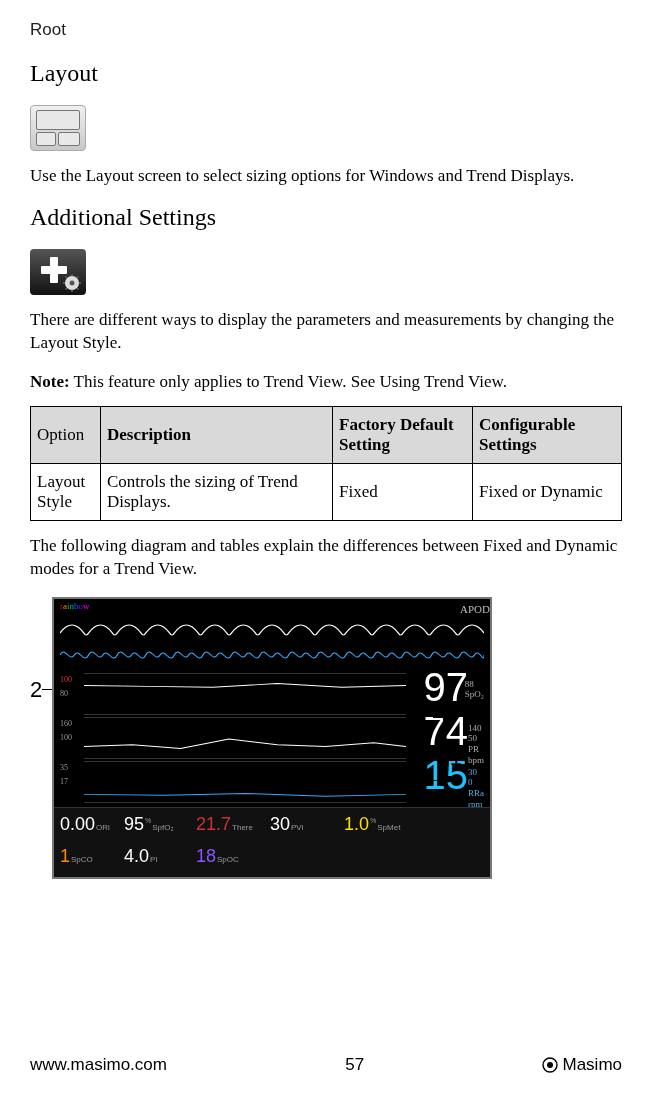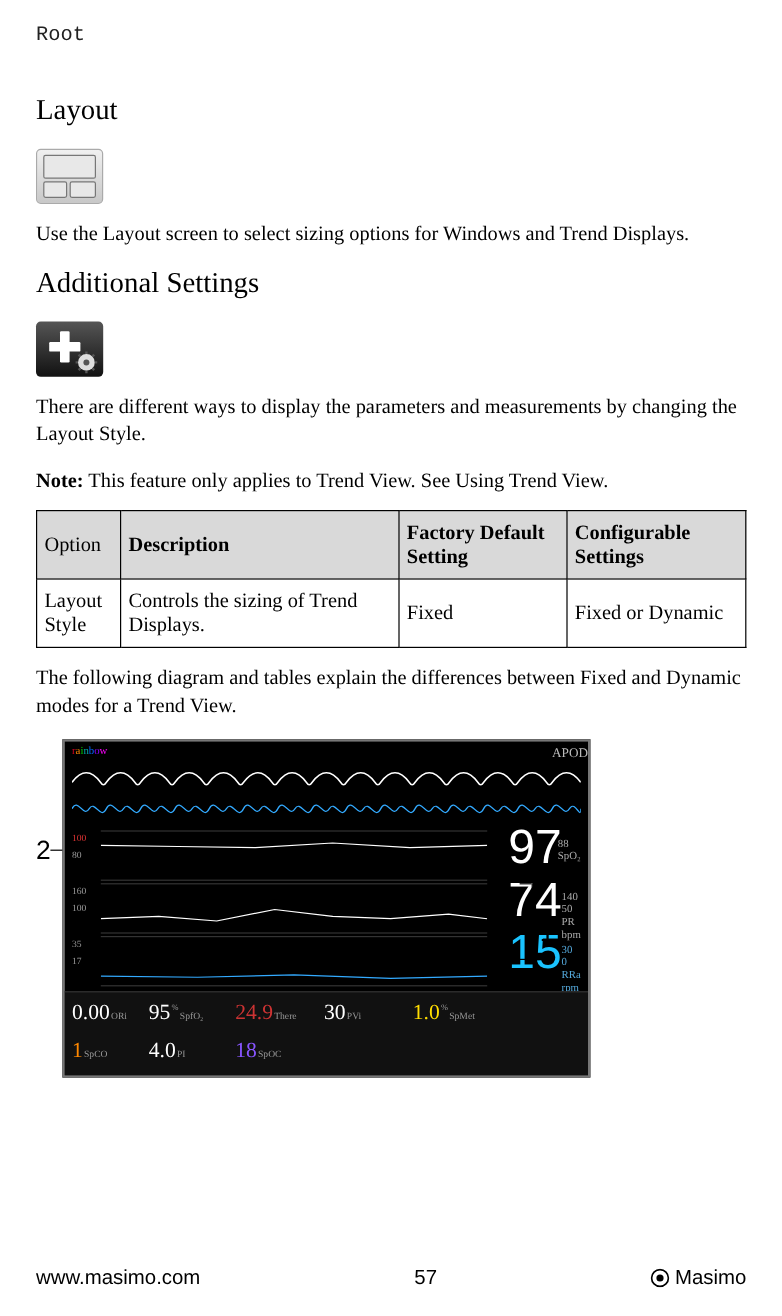--- a/index.html
+++ b/index.html
@@ -1,18 +1,18 @@
 <!DOCTYPE html>
 <html><head>
 <meta charset="utf-8">
 <style>
   * { box-sizing: border-box; margin: 0; padding: 0; }
   html, body { width: 652px; height: 1097px; font-family: "Times New Roman", Times, serif; font-size: 16px; color: #000; background: #fff; }
   .page { width: 652px; height: 1097px; padding: 20px 30px 20px 30px; position: relative; }
-  .hdr { display: flex; justify-content: space-between; font-family: Liberation Mono, monospace; font-size: 17px; color: #222; margin-bottom: 40px; }
+  .hdr { display: flex; justify-content: space-between; font-family: Liberation Sans, sans-serif; font-size: 17px; color: #222; margin-bottom: 20px; }
   .h2 { font-family: "Times New Roman", serif; font-size: 24px; font-weight: 400; margin-bottom: 18px; }
   .para { font-size: 17px; line-height: 1.35; margin-bottom: 16px; }
   .note { font-size: 17px; line-height: 1.35; margin-bottom: 12px; }
   .icon-box { width: 56px; height: 46px; border: 1px solid #aaa; border-radius: 4px; background: linear-gradient(#f0f0f0,#c8c8c8); margin-bottom: 14px; display:flex; align-items:center; justify-content:center; }
   .layout-inner { width: 44px; height: 36px; position: relative; }
   .layout-inner .win { position:absolute; background:#e8e8e8; border:1px solid #777; border-radius:2px; }
   .layout-inner .a { left:0; top:0; width:44px; height:20px; }
   .layout-inner .b { left:0; top:22px; width:20px; height:14px; }
   .layout-inner .c { left:22px; top:22px; width:22px; height:14px; }
   .plus-icon { width: 56px; height: 46px; border-radius: 4px; background: linear-gradient(#555,#111); margin-bottom: 14px; position: relative; }
@@ -33,21 +33,21 @@
   .trend-row { position:absolute; left:6px; right:6px; height:42px; }
   .tr1 { top:74px; } .tr2 { top:118px; } .tr3 { top:162px; } 
   .trend-row .ylabels { position:absolute; left:0; top:0; width:22px; height:42px; font-size:8px; color:#999; }
   .trend-row .ylabels span { display:block; line-height:14px; }
   .trend-row .plot { position:absolute; left:24px; top:0; right:78px; height:42px; border-top:1px solid #333; border-bottom:1px solid #333; }
   .trend-row .big { position:absolute; right:16px; top:-8px; width:56px; text-align:right; font-size:40px; font-weight:300; color:#fff; font-family: Arial, sans-serif; }
   .trend-row .unit { position:absolute; right:0; top:6px; font-size:9px; color:#aaa; line-height:1.2; text-align:left; }
   .tr3 .big { color:#1ac3ff; }
   .tr3 .unit { color:#5ad; }
   .bottom-row { position:absolute; left:0px; bottom:0px; right:0px; height:70px; background:#111; border-top:1px solid #333; }
-  .mini { position:absolute; top:0; height:70px; width:60px; color:#fff; font-family: Liberation Serif, serif; padding-left: 16px; }
+  .mini { position:absolute; top:0; height:70px; width:60px; color:#fff; font-family: Liberation Sans, sans-serif; padding-left: 16px; }
   .mini .val { font-size:18px; font-weight:400; display:inline-block; }
   .mini .lab { font-size:8px; color:#999; display:inline-block; margin-left:1px; vertical-align: baseline; }
   .mini .top { position:absolute; top:6px; left:6px; }
   .mini .bot { position:absolute; top:38px; left:6px; }
   .m1 { left:0; width:60px; }
   .m2 { left:64px; width:66px; }
   .m3 { left:136px; width:66px; }
   .m4 { left:210px; width:66px; }
   .m5 { left:284px; width:72px; }
   .trend-row .plot svg { width:100%; height:100%; }
@@ -192,21 +192,21 @@
       <div class="bottom-row">
         <div class="mini m1">
           <div class="top"><span class="val">0.00</span><span class="lab">ORi</span></div>
           <div class="bot"><span class="val" style="color:#f80">1</span><span class="lab">SpCO</span></div>
         </div>
         <div class="mini m2">
           <div class="top"><span class="val">95</span><span class="lab" style="font-size:7px;vertical-align:super">%</span><span class="lab">SpfO₂</span></div>
           <div class="bot"><span class="val">4.0</span><span class="lab">PI</span></div>
         </div>
         <div class="mini m3">
-          <div class="top"><span class="val" style="color:#c33">24.9</span><span class="lab">There</span></div>
+          <div class="top"><span class="val" style="color:#c33">21.7</span><span class="lab">There</span></div>
           <div class="bot"><span class="val" style="color:#85f">18</span><span class="lab">SpOC</span></div>
         </div>
         <div class="mini m4">
           <div class="top"><span class="val">30</span><span class="lab">PVi</span></div>
         </div>
         <div class="mini m5">
           <div class="top"><span class="val" style="color:#fd0">1.0</span><span class="lab" style="font-size:7px;vertical-align:super">%</span><span class="lab">SpMet</span></div>
         </div>
       </div>
     </div>

